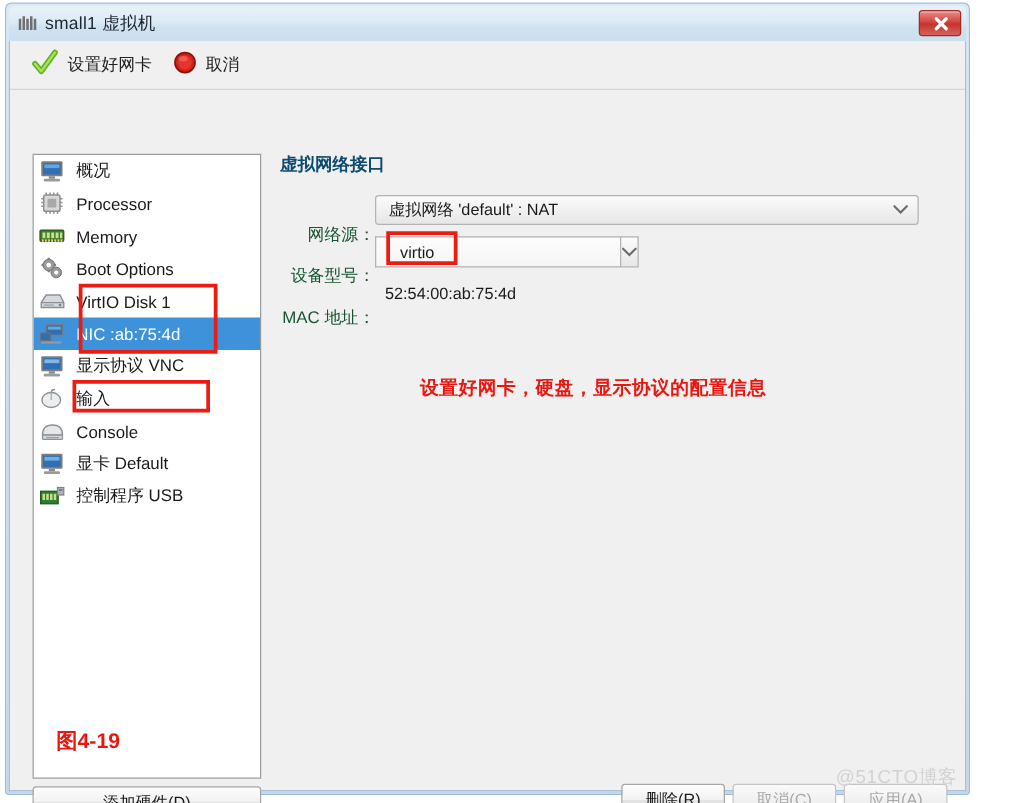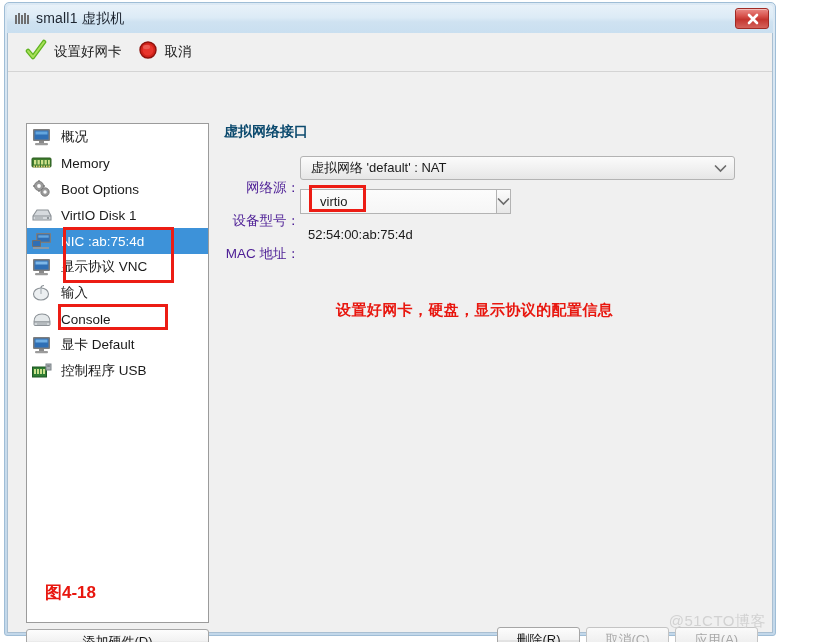--- a/index.html
+++ b/index.html
@@ -152,21 +152,21 @@
     margin-bottom: 15px;
   }
   .form-row {
     display: flex;
     align-items: center;
     margin-bottom: 9px;
     height: 24px;
   }
   .form-label {
     font-size: 13.5px;
-    color: #4c1d95;
+    color: #14532d;
     text-align: right;
     white-space: nowrap;
     margin-top: 40px;
   }
   .form-label.w1 { width: 76px; }
 
   
   #network-source-select {
     width: 435px; height: 24px;
     background: linear-gradient(to bottom, #fbfbfb 0%, #f1f1f1 50%, #e6e6e6 100%);
@@ -319,20 +319,35 @@
             <rect x="2" y="2" width="17" height="12" rx="1" fill="#7d7d7d"></rect>
             <rect x="3.5" y="3.5" width="14" height="9" fill="#2f6fb5"></rect>
             <rect x="4.5" y="4.5" width="12" height="3" fill="#64a6de"></rect>
             <rect x="8" y="14" width="5" height="2" fill="#8a8a8a"></rect>
             <rect x="4" y="16" width="13" height="2.2" rx="1" fill="#9b9b9b"></rect>
           </svg>
         </span>
         <span class="hw-label">概况</span>
       </div>
 
+      <div class="hw-row">
+        <span class="hw-ico">
+          <svg width="22" height="20" viewBox="0 0 22 20">
+            <rect x="4" y="3" width="13" height="13" rx="1.5" fill="#d8d8d8" stroke="#8f8f8f" stroke-width="1.2"></rect>
+            <rect x="7" y="6" width="7" height="7" fill="#a9a9a9"></rect>
+            <g stroke="#8f8f8f" stroke-width="1.3">
+              <path d="M6 3 V1 M9 3 V1 M12 3 V1 M15 3 V1"></path>
+              <path d="M6 16 V18 M9 16 V18 M12 16 V18 M15 16 V18"></path>
+              <path d="M4 6 H2 M4 9 H2 M4 12 H2"></path>
+              <path d="M17 6 H19 M17 9 H19 M17 12 H19"></path>
+            </g>
+          </svg>
+        </span>
+        <span class="hw-label">Processor</span>
+      </div>
 
       <div class="hw-row">
         <span class="hw-ico">
           <svg width="22" height="20" viewBox="0 0 22 20">
             <rect x="1" y="5" width="19" height="9" rx="1" fill="#3f7d2e" stroke="#2b5a1f" stroke-width="1"></rect>
             <g fill="#cfe08a">
               <rect x="3" y="7" width="2.3" height="4.5"></rect>
               <rect x="6.5" y="7" width="2.3" height="4.5"></rect>
               <rect x="10" y="7" width="2.3" height="4.5"></rect>
               <rect x="13.5" y="7" width="2.3" height="4.5"></rect>
@@ -453,21 +468,21 @@
               <rect x="9" y="8" width="2" height="5"></rect>
               <rect x="12" y="8" width="2" height="5"></rect>
             </g>
             <rect x="15" y="3" width="5" height="6" fill="#aeb4b8" stroke="#7d8489" stroke-width="1"></rect>
             <rect x="16.2" y="4.3" width="2.6" height="1.4" fill="#6f757a"></rect>
           </svg>
         </span>
         <span class="hw-label">控制程序 USB</span>
       </div>
 
-      <div id="figure-caption">图4-18</div>
+      <div id="figure-caption">图4-19</div>
     </div>
 
     <button id="add-hardware-button">添加硬件(D)</button>
 
     <div id="detail-panel">
 
       <div id="panel-heading">虚拟网络接口</div>
 
       <div class="form-row">
         <span class="form-label w1">网络源：</span>

